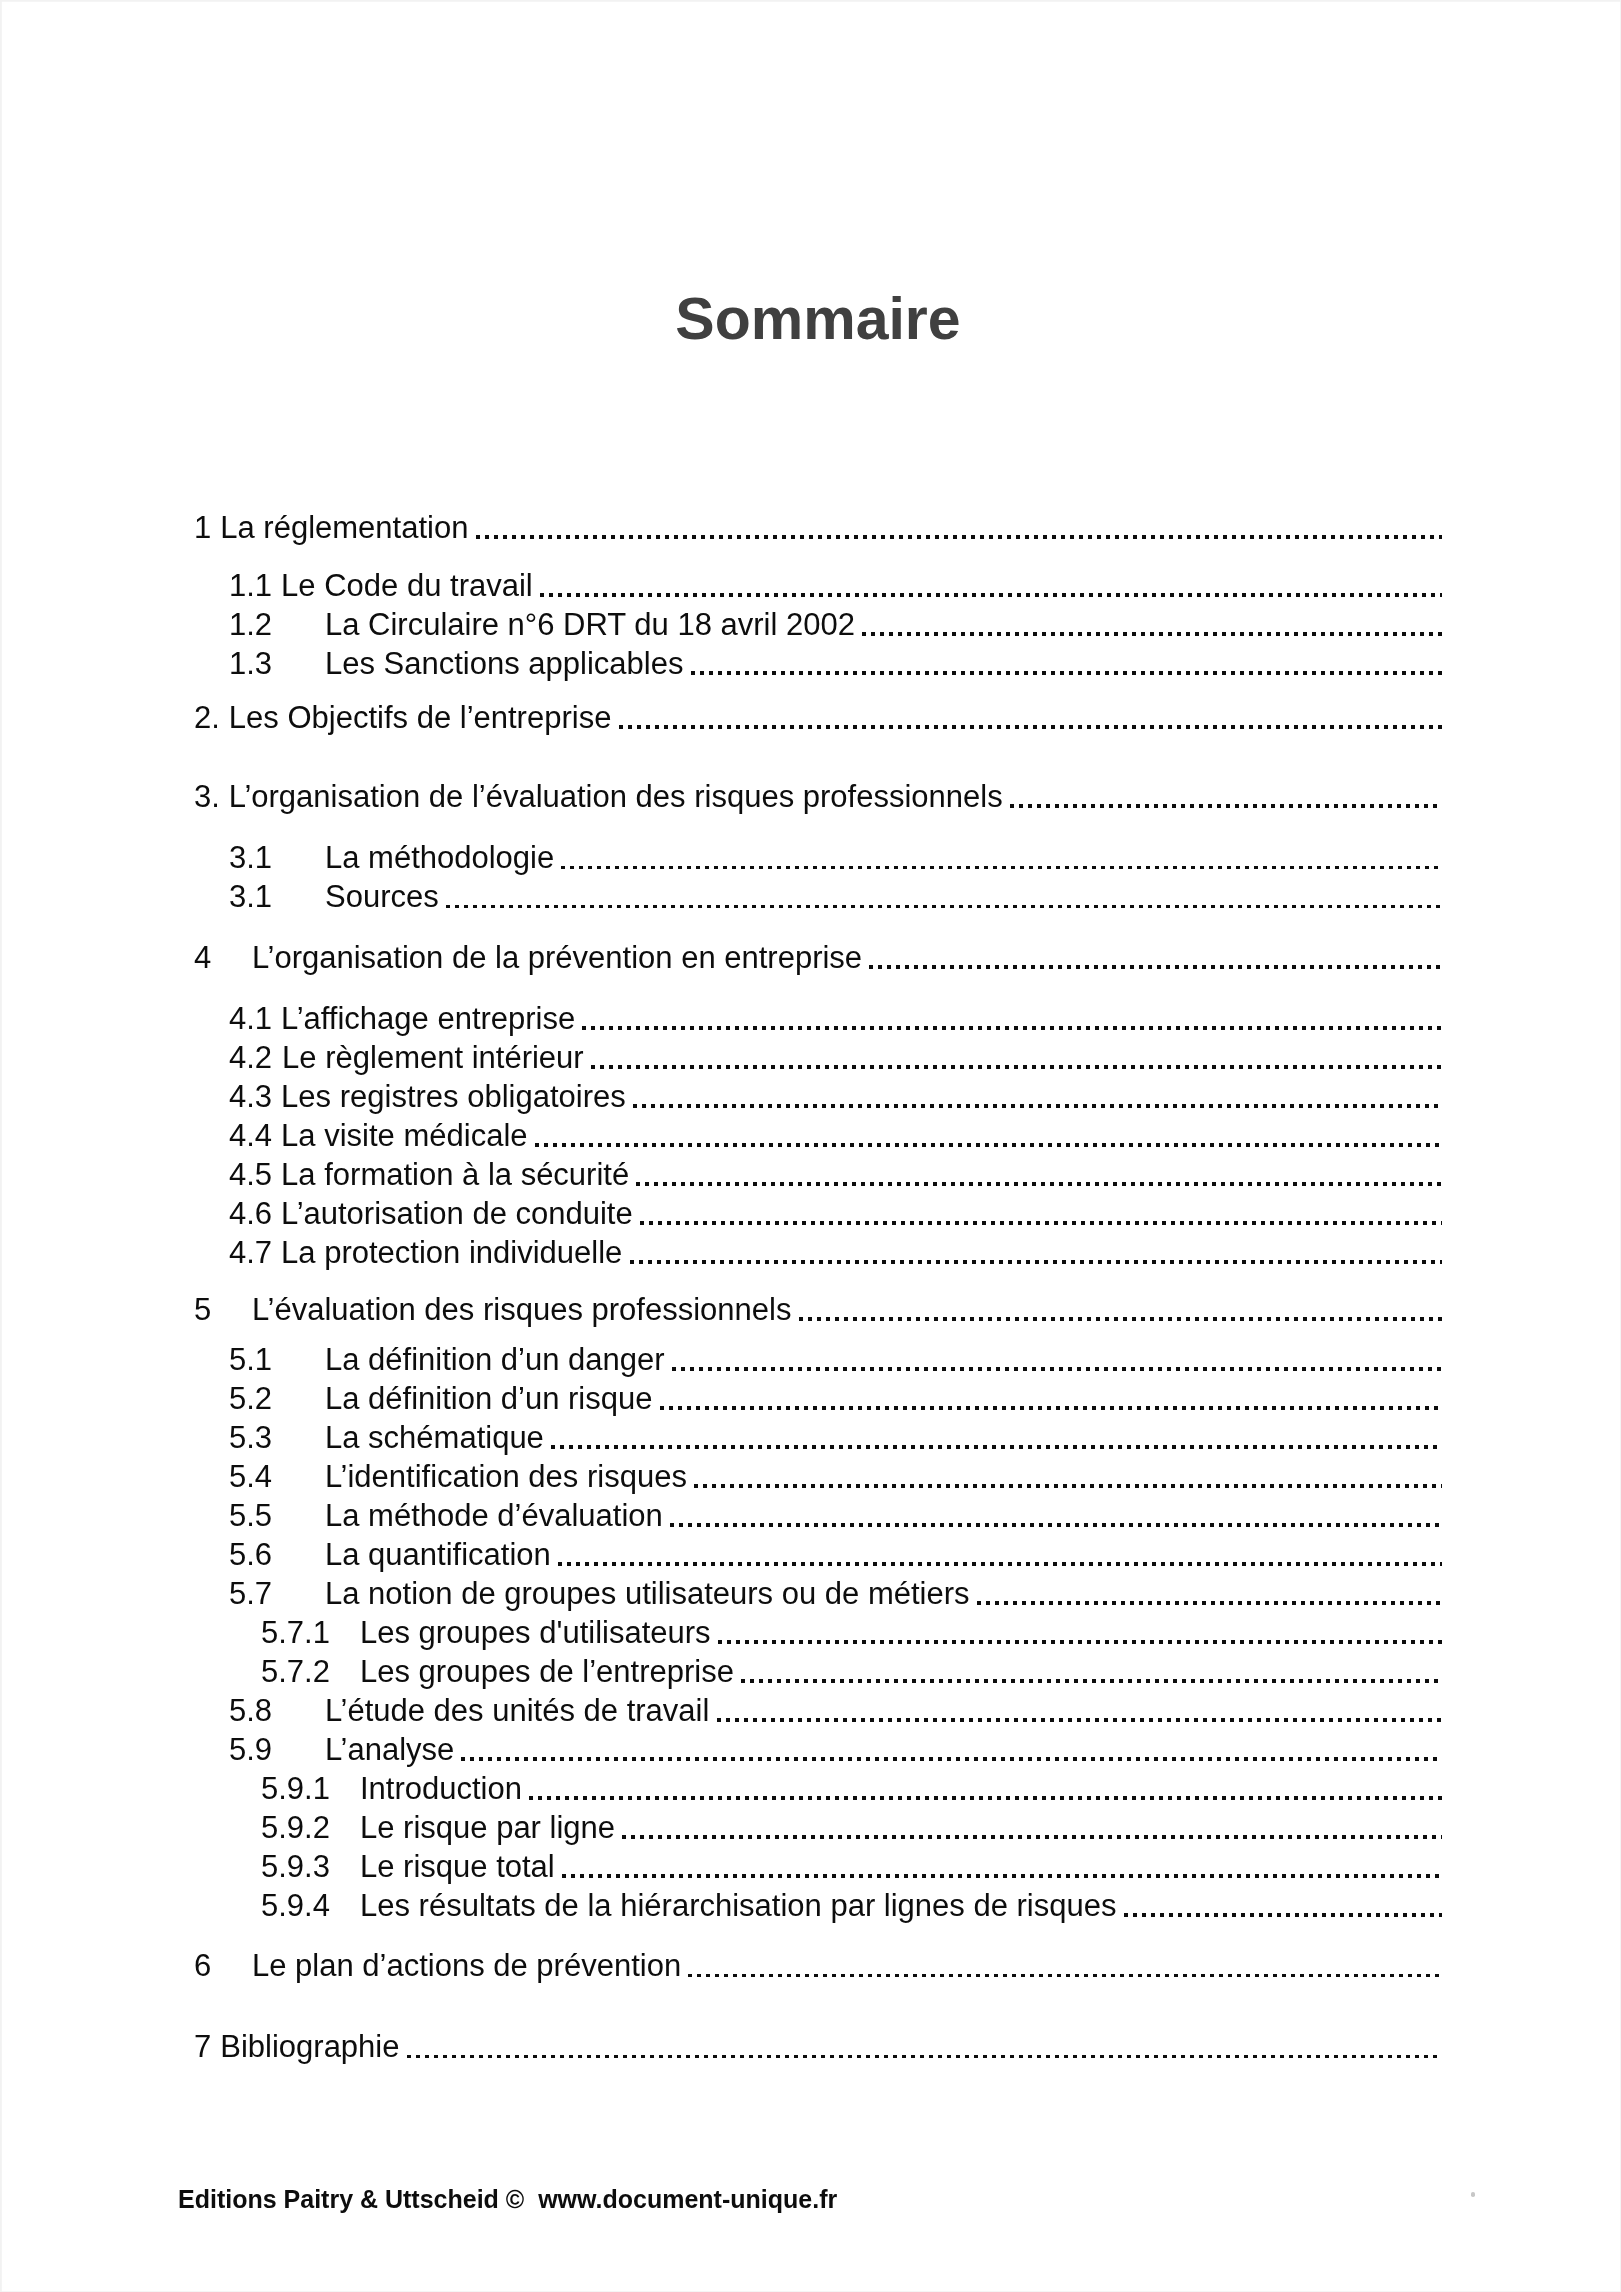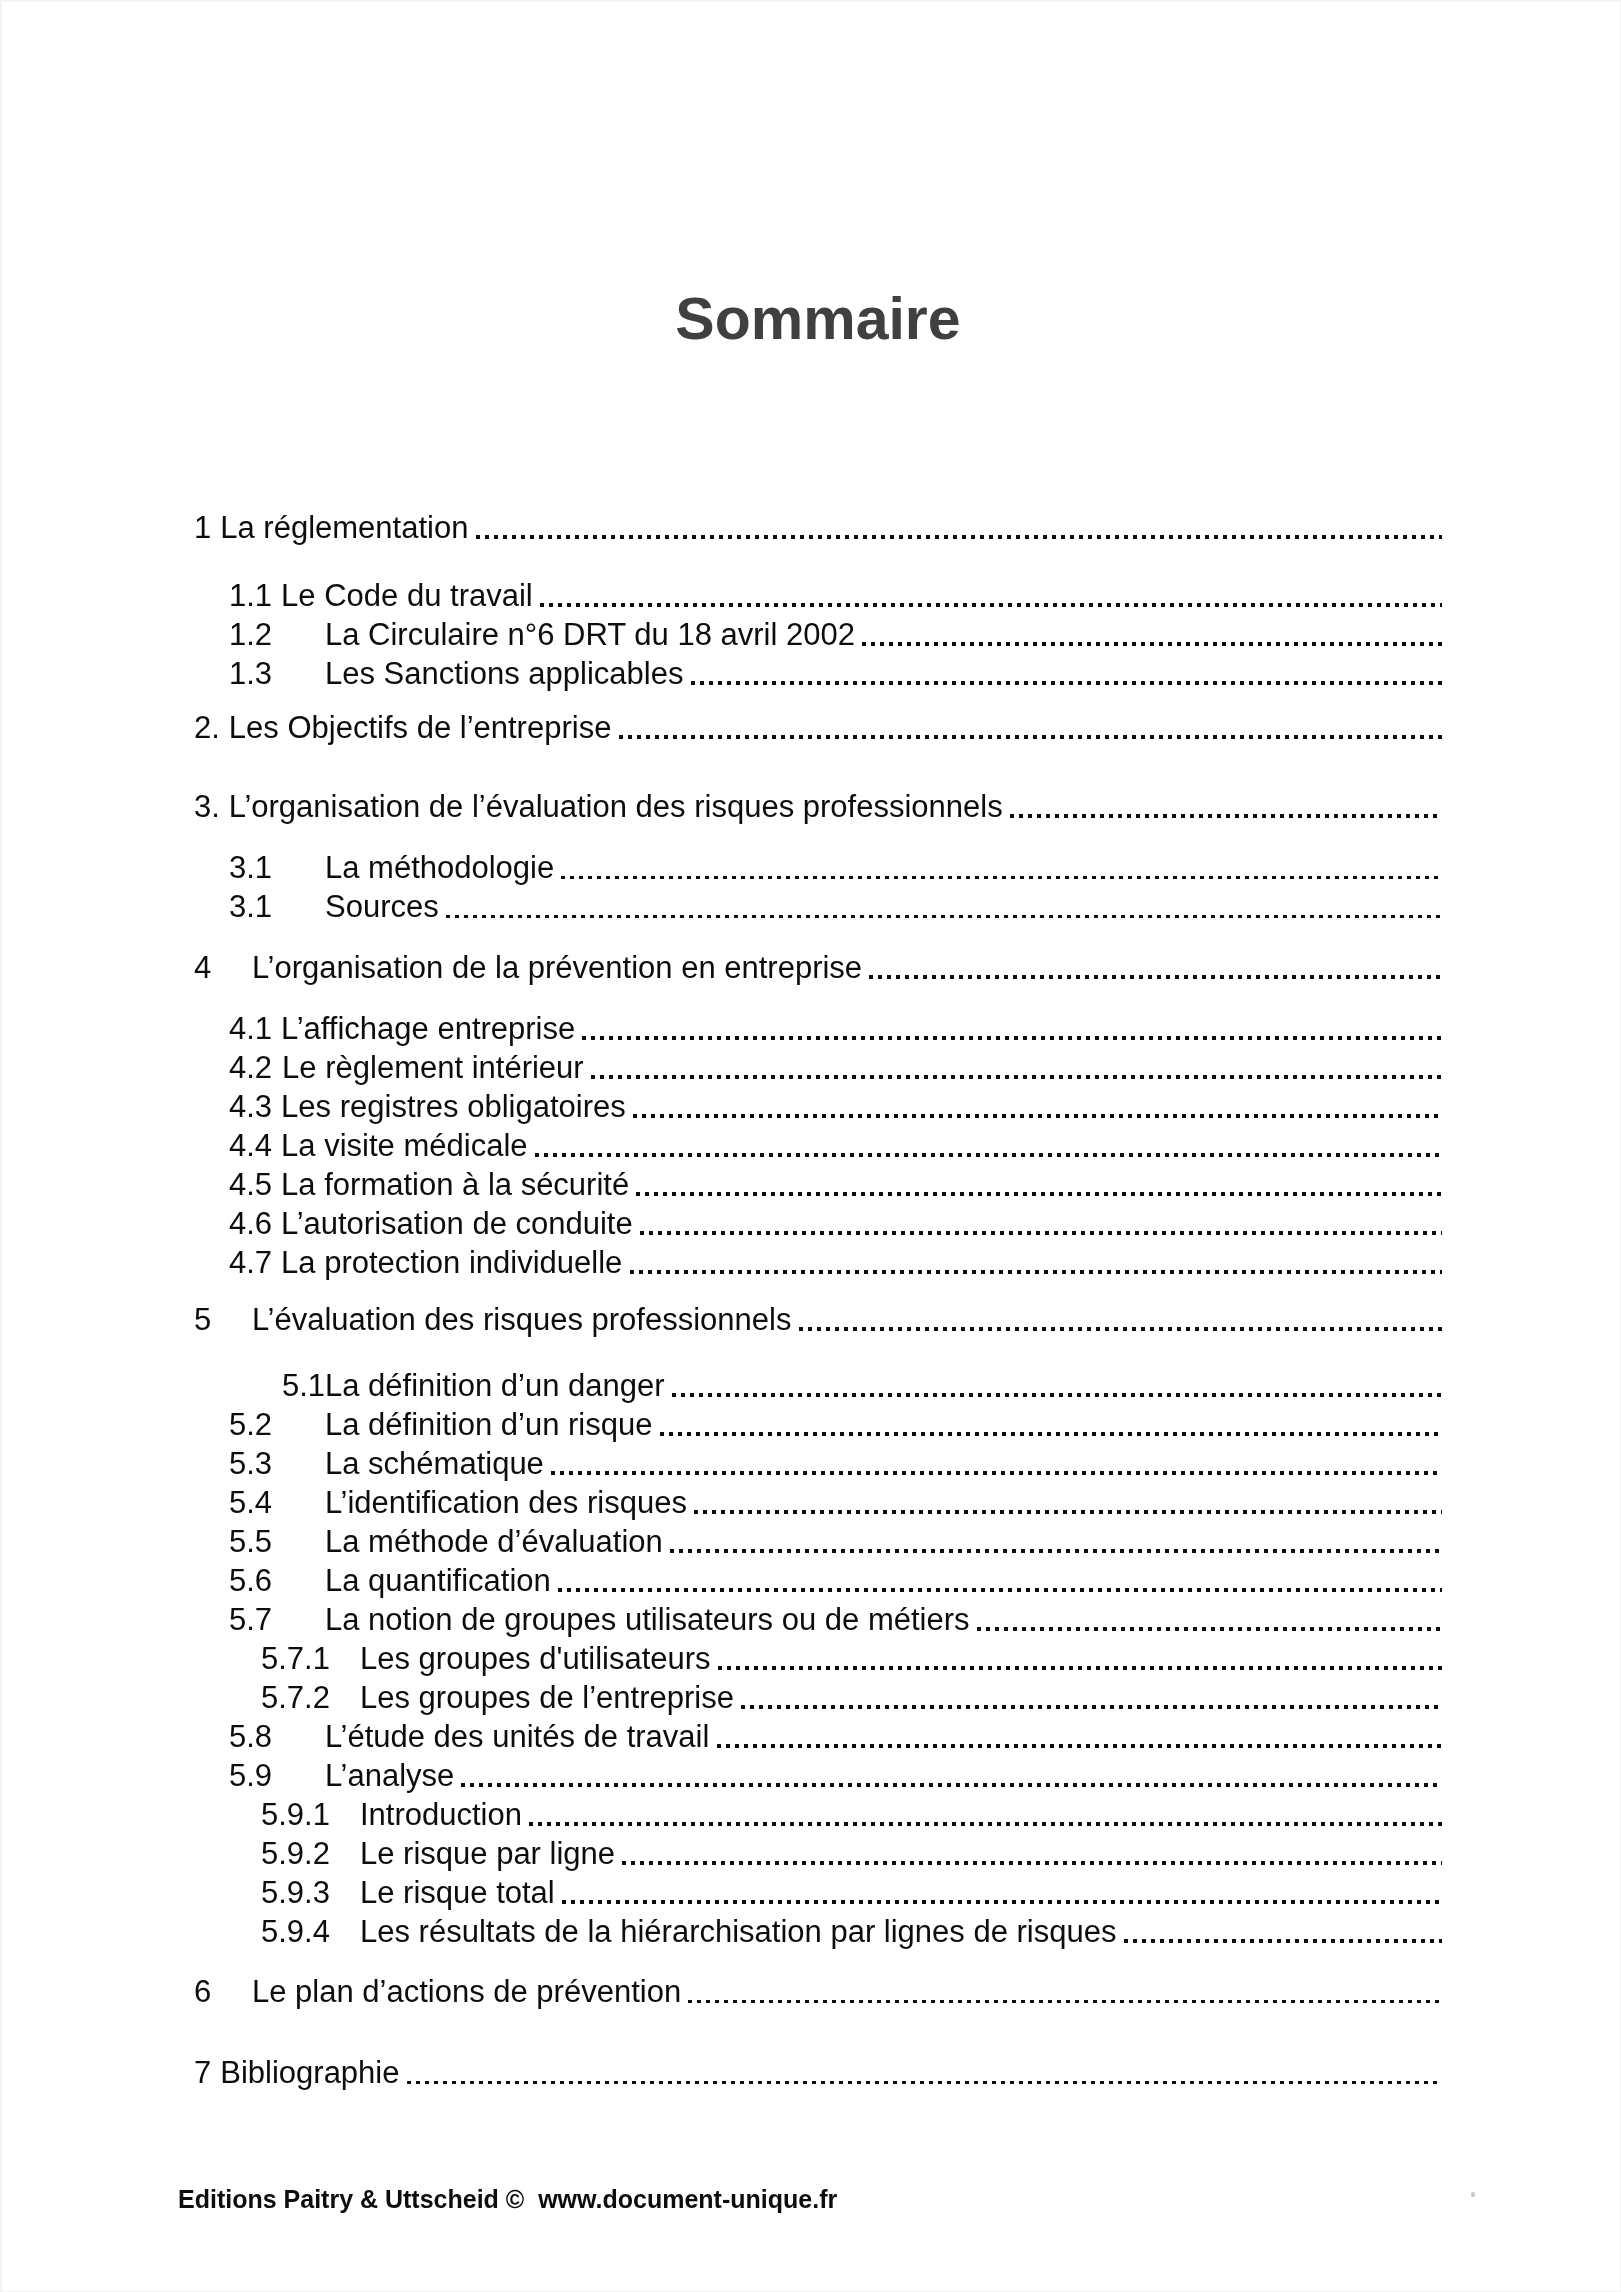--- a/index.html
+++ b/index.html
@@ -70,37 +70,37 @@
 </style>
 </head>
 <body style="color: rgb(13, 13, 13);">
 
 <div class="page">
 
   <h1 class="doc-title" style="color: #404040;">Sommaire</h1>
 
   <div class="toc">
       <div class="toc-row lvl1 sep-space"><span class="toc-num">1</span><span class="toc-text">La réglementation</span><span class="leader"></span></div>
-      <div class="toc-row lvl2 sep-space" style="margin-top: 29px;"><span class="toc-num">1.1</span><span class="toc-text">Le Code du travail</span><span class="leader"></span></div>
+      <div class="toc-row lvl2 sep-space" style="margin-top: 19px;"><span class="toc-num">1.1</span><span class="toc-text">Le Code du travail</span><span class="leader"></span></div>
       <div class="toc-row lvl2 sep-tab"><span class="toc-num">1.2</span><span class="toc-text">La Circulaire n°6 DRT du 18 avril 2002</span><span class="leader"></span></div>
       <div class="toc-row lvl2 sep-tab"><span class="toc-num">1.3</span><span class="toc-text">Les Sanctions applicables</span><span class="leader"></span></div>
       <div class="toc-row lvl1 sep-space" style="margin-top: 15px;"><span class="toc-num">2.</span><span class="toc-text">Les Objectifs de l’entreprise</span><span class="leader"></span></div>
       <div class="toc-row lvl1 sep-space" style="margin-top: 40px;"><span class="toc-num">3.</span><span class="toc-text">L’organisation de l’évaluation des risques professionnels</span><span class="leader"></span></div>
       <div class="toc-row lvl2 sep-tab" style="margin-top: 22.4px;"><span class="toc-num">3.1</span><span class="toc-text">La méthodologie</span><span class="leader"></span></div>
       <div class="toc-row lvl2 sep-tab"><span class="toc-num">3.1</span><span class="toc-text">Sources</span><span class="leader"></span></div>
       <div class="toc-row lvl1 sep-tab" style="margin-top: 21.5px;"><span class="toc-num">4</span><span class="toc-text">L’organisation de la prévention en entreprise</span><span class="leader"></span></div>
       <div class="toc-row lvl2 sep-space" style="margin-top: 22px;"><span class="toc-num">4.1</span><span class="toc-text">L’affichage entreprise</span><span class="leader"></span></div>
       <div class="toc-row lvl2 sep-space2"><span class="toc-num">4.2</span><span class="toc-text">Le règlement intérieur</span><span class="leader"></span></div>
       <div class="toc-row lvl2 sep-space"><span class="toc-num">4.3</span><span class="toc-text">Les registres obligatoires</span><span class="leader"></span></div>
       <div class="toc-row lvl2 sep-space"><span class="toc-num">4.4</span><span class="toc-text">La visite médicale</span><span class="leader"></span></div>
       <div class="toc-row lvl2 sep-space"><span class="toc-num">4.5</span><span class="toc-text">La formation à la sécurité</span><span class="leader"></span></div>
       <div class="toc-row lvl2 sep-space"><span class="toc-num">4.6</span><span class="toc-text">L’autorisation de conduite</span><span class="leader"></span></div>
       <div class="toc-row lvl2 sep-space"><span class="toc-num">4.7</span><span class="toc-text">La protection individuelle</span><span class="leader"></span></div>
       <div class="toc-row lvl1 sep-tab" style="margin-top: 18px;"><span class="toc-num">5</span><span class="toc-text">L’évaluation des risques professionnels</span><span class="leader"></span></div>
-      <div class="toc-row lvl2 sep-tab" style="margin-top: 27px; text-align: right;"><span class="toc-num">5.1</span><span class="toc-text">La définition d’un danger</span><span class="leader"></span></div>
+      <div class="toc-row lvl2 sep-tab" style="margin-top: 11px;"><span class="toc-num">5.1</span><span class="toc-text">La définition d’un danger</span><span class="leader"></span></div>
       <div class="toc-row lvl2 sep-tab"><span class="toc-num">5.2</span><span class="toc-text">La définition d’un risque</span><span class="leader"></span></div>
       <div class="toc-row lvl2 sep-tab"><span class="toc-num">5.3</span><span class="toc-text">La schématique</span><span class="leader"></span></div>
       <div class="toc-row lvl2 sep-tab"><span class="toc-num">5.4</span><span class="toc-text">L’identification des risques</span><span class="leader"></span></div>
       <div class="toc-row lvl2 sep-tab"><span class="toc-num">5.5</span><span class="toc-text">La méthode d’évaluation</span><span class="leader"></span></div>
       <div class="toc-row lvl2 sep-tab"><span class="toc-num">5.6</span><span class="toc-text">La quantification</span><span class="leader"></span></div>
       <div class="toc-row lvl2 sep-tab"><span class="toc-num">5.7</span><span class="toc-text">La notion de groupes utilisateurs ou de métiers</span><span class="leader"></span></div>
       <div class="toc-row lvl3 sep-tab"><span class="toc-num">5.7.1</span><span class="toc-text">Les groupes d'utilisateurs</span><span class="leader"></span></div>
       <div class="toc-row lvl3 sep-tab"><span class="toc-num">5.7.2</span><span class="toc-text">Les groupes de l’entreprise</span><span class="leader"></span></div>
       <div class="toc-row lvl2 sep-tab"><span class="toc-num">5.8</span><span class="toc-text">L’étude des unités de travail</span><span class="leader"></span></div>
       <div class="toc-row lvl2 sep-tab"><span class="toc-num">5.9</span><span class="toc-text">L’analyse</span><span class="leader"></span></div>

